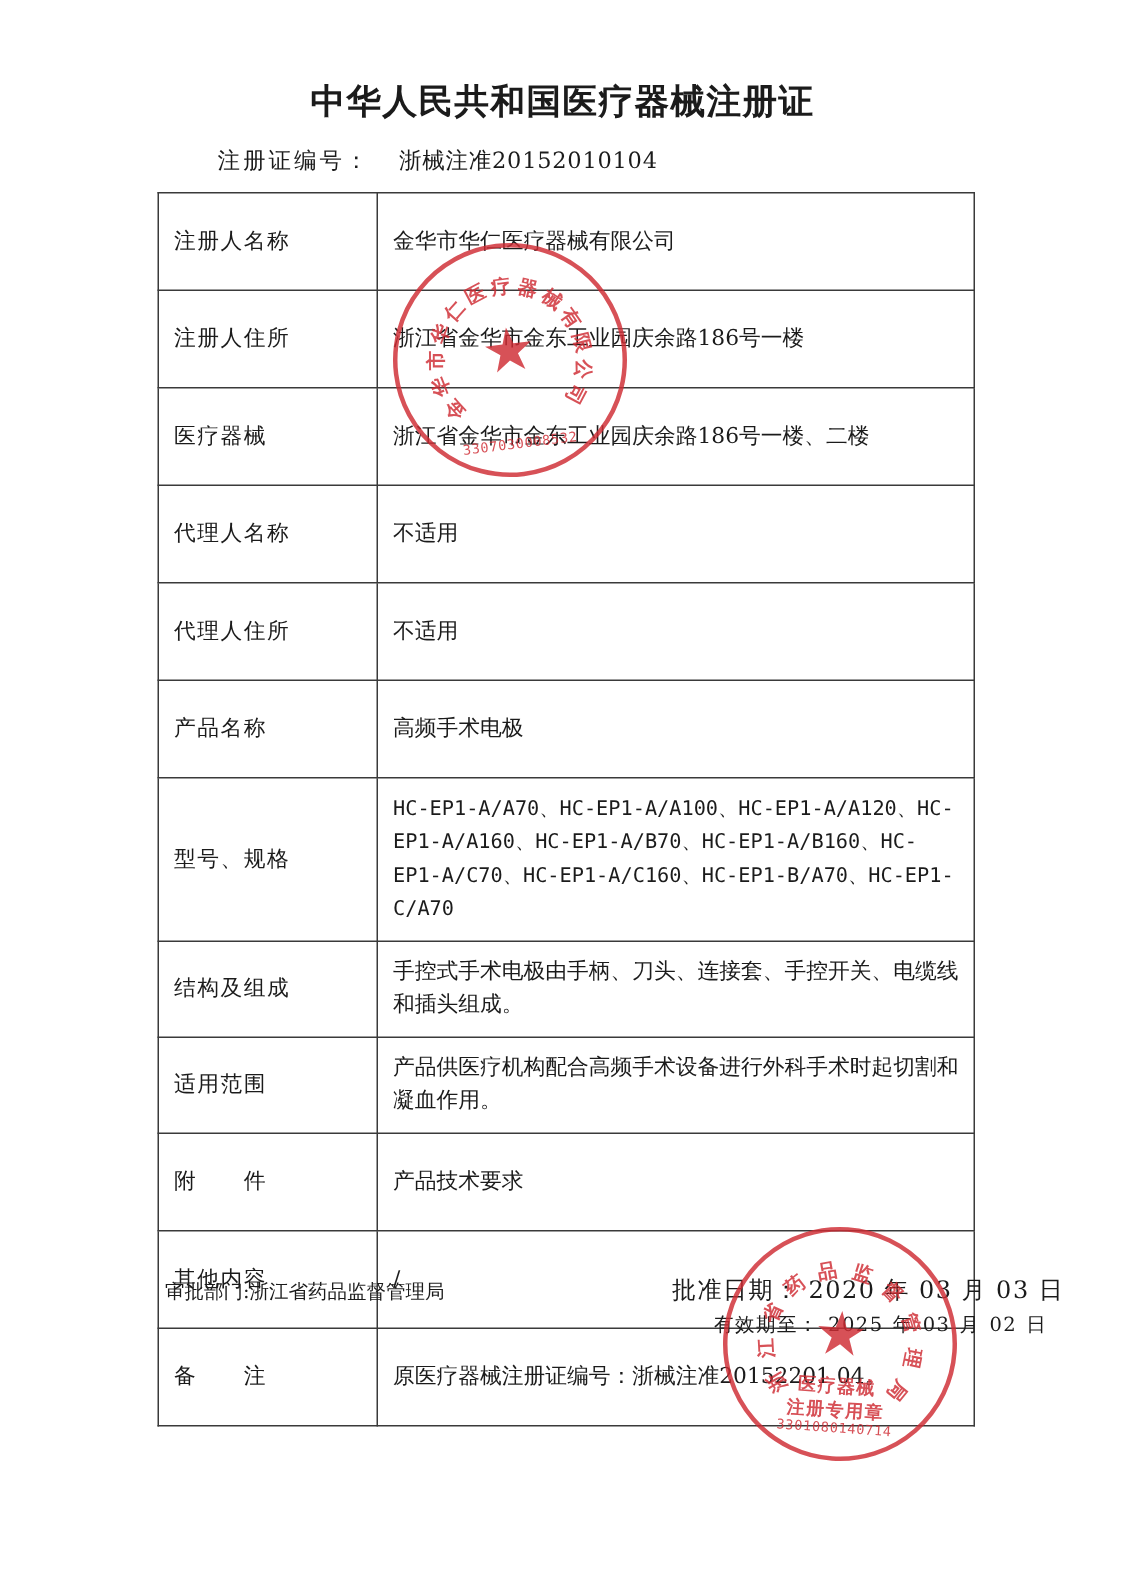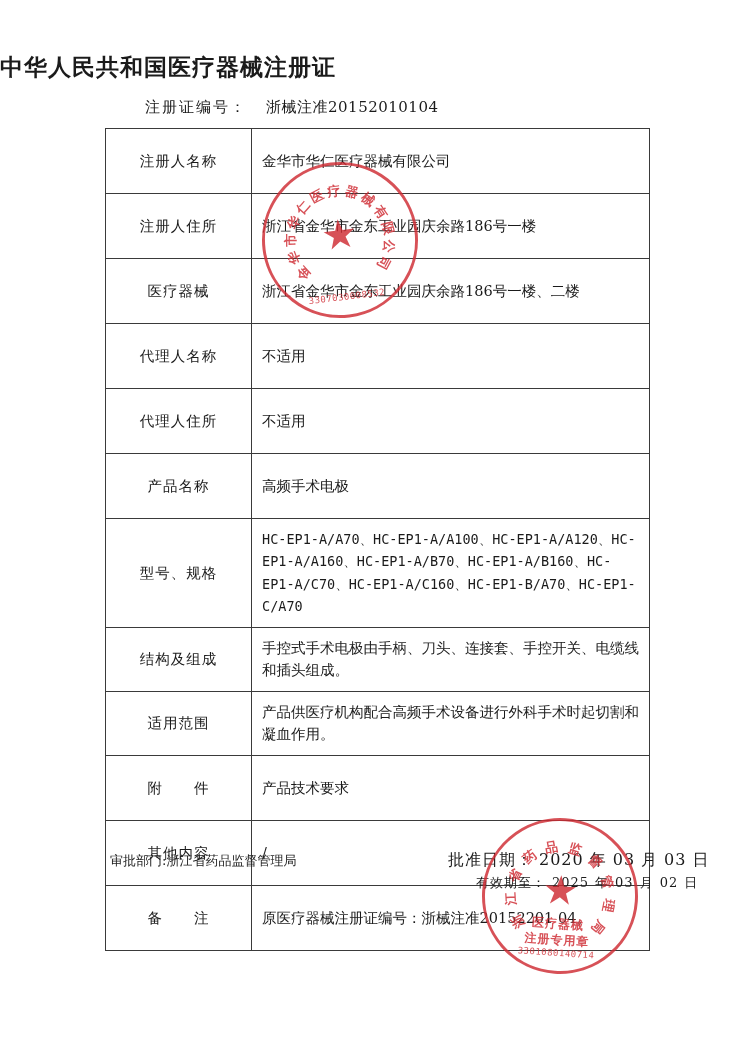--- a/index.html
+++ b/index.html
@@ -21,20 +21,21 @@
     left: 0; top: 0;
     width: 750px;
     height: 1060px;
   }
 
   .doc-title {
     position: absolute;
     left: 0;
     top: 52px;
     width: 750px;
+    text-align: center;
     font-size: 23px;
     font-weight: bold;
     letter-spacing: 1px;
     font-family: "DejaVu Serif", "Liberation Serif", serif;
   }
 
   .reg-line {
     position: absolute;
     left: 145px;
     top: 98px;
@@ -54,21 +55,21 @@
   }
   table.cert td {
     border: 1px solid #3a3a3a;
     font-size: 14.5px;
     line-height: 1.55;
     vertical-align: middle;
     padding: 9px 10px;
   }
   td.key {
     width: 125px;
-    text-align: center;
+    text-align: left;
     white-space: nowrap;
     letter-spacing: 1px;
   }
   td.val {
     text-align: left;
     padding-left: 14px;
   }
   td.val .ascii {
     font-family: "DejaVu Sans Mono", "Liberation Mono", monospace;
     font-size: 13.5px;

